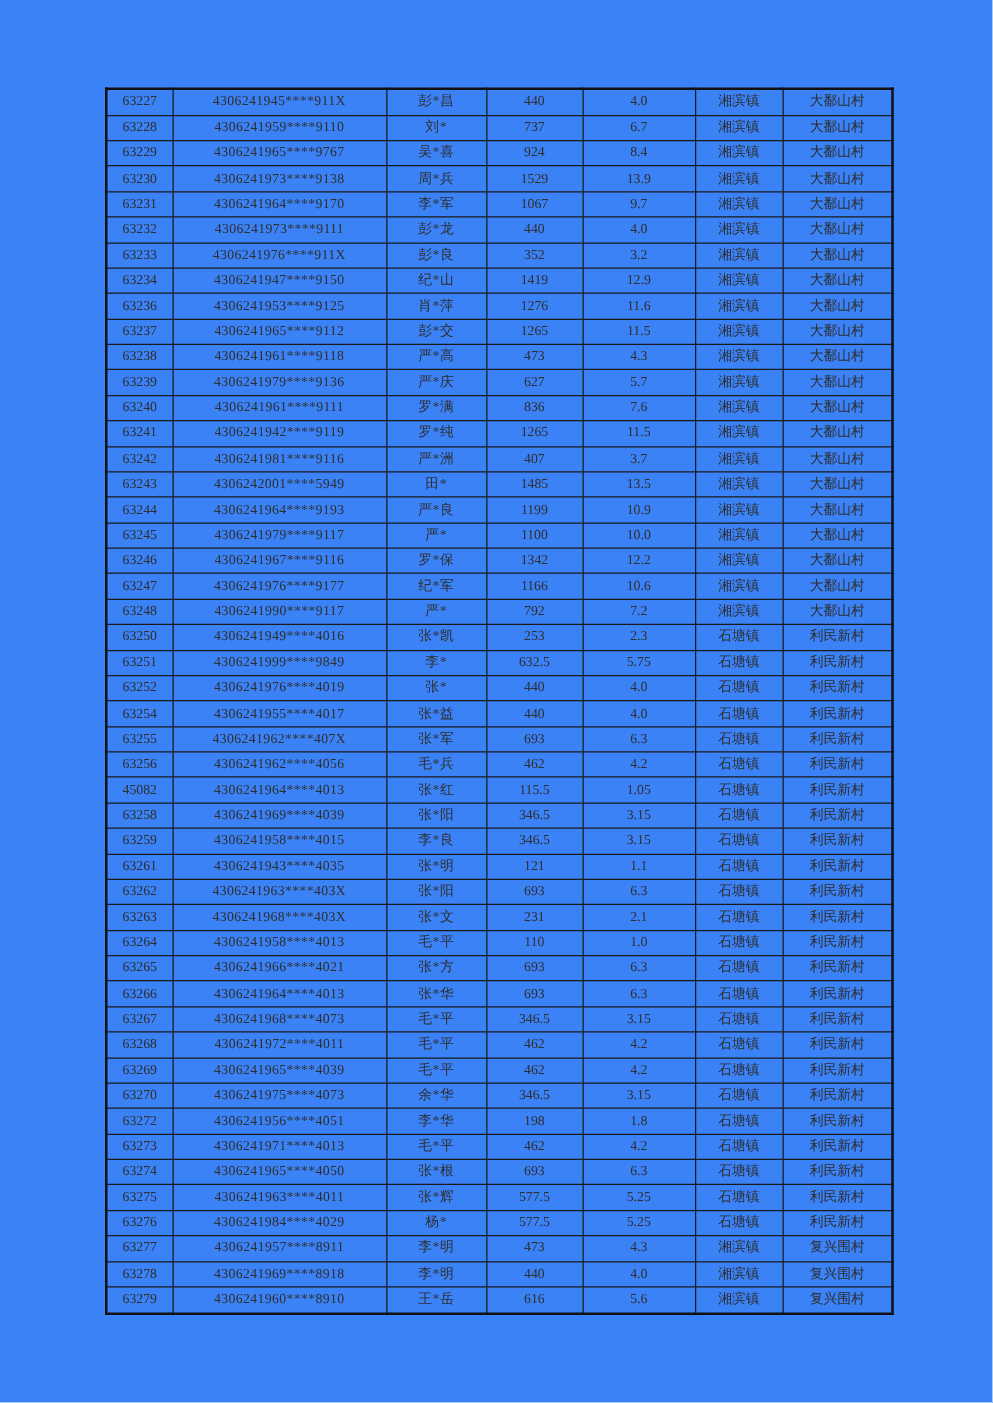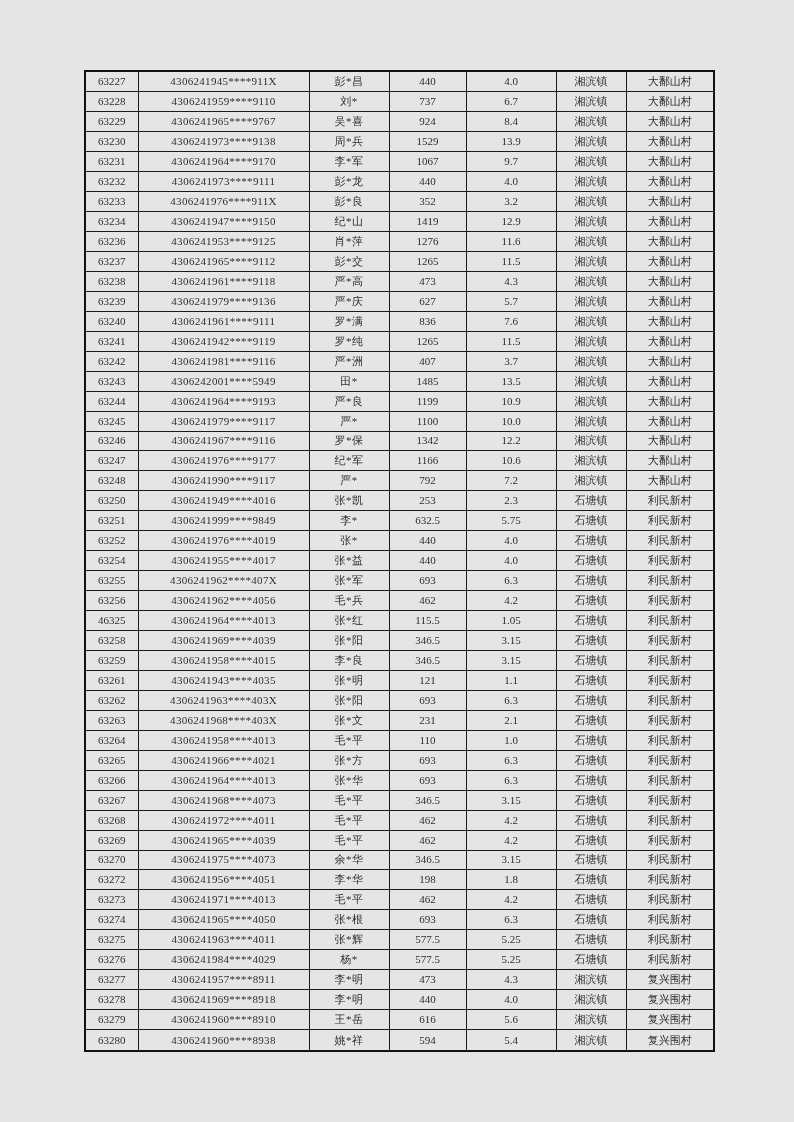--- a/index.html
+++ b/index.html
@@ -4,21 +4,21 @@
 <style>
   html, body {
     margin: 0;
     padding: 0;
     background: #ffffff;
   }
   .page {
     position: relative;
     width: 794px;
     height: 1122px;
-    background: #e5e5e5;
+    background: #3b82f6;
     overflow: hidden;
     font-family: "Liberation Serif", "DejaVu Serif", serif;
   }
   table.grid {
     position: absolute;
     left: 84px;
     top: 70px;
     width: 629px;
     height: 982px;
     border-collapse: collapse;
@@ -296,21 +296,21 @@
         <tr>
           <td class="c-id">63256</td>
           <td class="c-idnum">4306241962****4056</td>
           <td class="c-name">毛*兵</td>
           <td class="c-amount">462</td>
           <td class="c-area">4.2</td>
           <td class="c-town">石塘镇</td>
           <td class="c-village">利民新村</td>
         </tr>
         <tr>
-          <td class="c-id">46325</td>
+          <td class="c-id">45082</td>
           <td class="c-idnum">4306241964****4013</td>
           <td class="c-name">张*红</td>
           <td class="c-amount">115.5</td>
           <td class="c-area">1.05</td>
           <td class="c-town">石塘镇</td>
           <td class="c-village">利民新村</td>
         </tr>
         <tr>
           <td class="c-id">63258</td>
           <td class="c-idnum">4306241969****4039</td>
@@ -484,24 +484,15 @@
         </tr>
         <tr>
           <td class="c-id">63279</td>
           <td class="c-idnum">4306241960****8910</td>
           <td class="c-name">王*岳</td>
           <td class="c-amount">616</td>
           <td class="c-area">5.6</td>
           <td class="c-town">湘滨镇</td>
           <td class="c-village">复兴围村</td>
         </tr>
-        <tr>
-          <td class="c-id">63280</td>
-          <td class="c-idnum">4306241960****8938</td>
-          <td class="c-name">姚*祥</td>
-          <td class="c-amount">594</td>
-          <td class="c-area">5.4</td>
-          <td class="c-town">湘滨镇</td>
-          <td class="c-village">复兴围村</td>
-        </tr>
       </tbody>
   </table>
 </div>
 
 </body></html>

